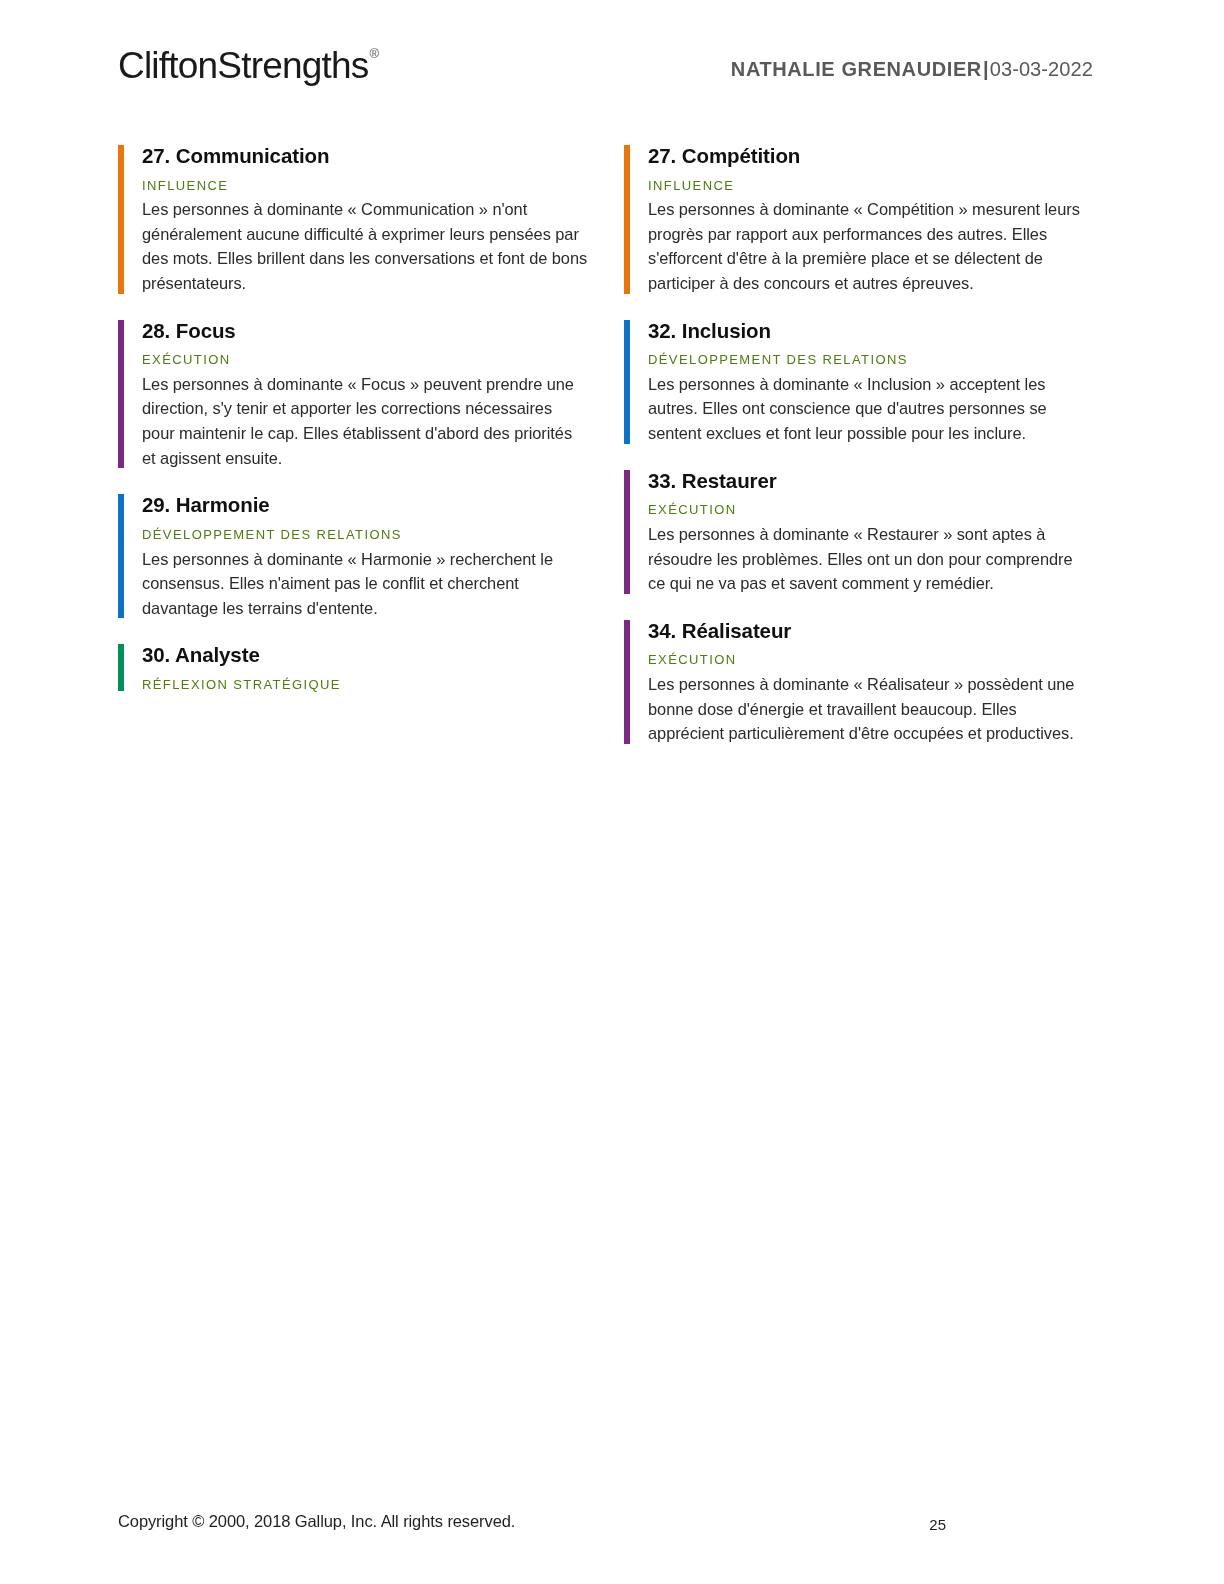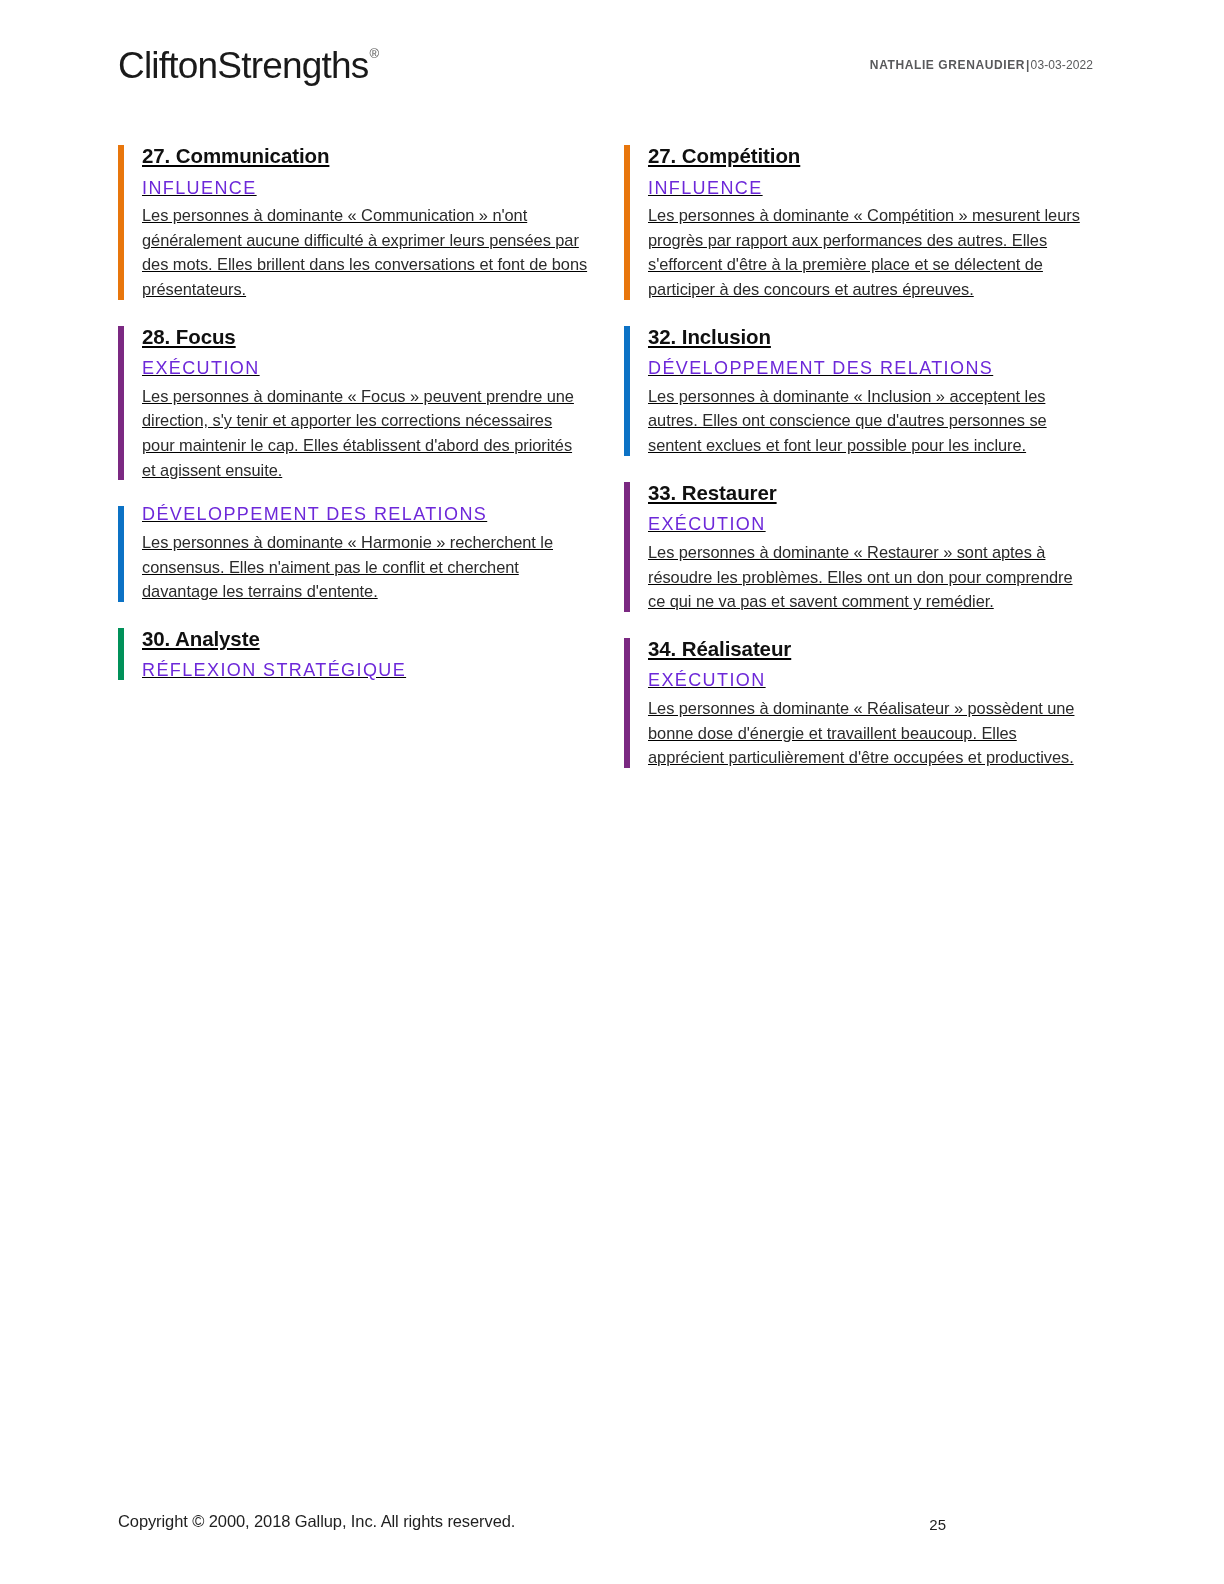--- a/index.html
+++ b/index.html
@@ -38,21 +38,21 @@
     vertical-align: super;
     position: relative;
     top: -7px;
     left: 1px;
     color: #555;
   }
   .header-meta {
     position: absolute;
     right: 131px;
     top: 58px;
-    font-size: 12px;
+    font-size: 20px;
     color: #58595b;
     white-space: nowrap;
     letter-spacing: 0.2px;
   }
   .header-meta .meta-name {
     font-weight: bold;
     letter-spacing: 0.6px;
   }
   .header-meta .meta-sep {
     font-weight: bold;
@@ -67,21 +67,20 @@
   .content {
     position: absolute;
     top: 143px;
     left: 0;
     width: 1224px;
   }
   .col {
     position: absolute;
     top: 0;
     width: 470px;
-    text-decoration: underline;
   }
   .col-left  { left: 118px; }
   .col-right { left: 624px; }
 
   
   .strength {
     position: relative;
     padding-left: 24px;
     margin-bottom: 22px;
   }
@@ -95,22 +94,22 @@
   }
   .strength-title {
     font-size: 20.5px;
     font-weight: 600;
     color: #101010;
     letter-spacing: -0.1px;
     line-height: 1.25;
     margin: 0 0 9px 0;
   }
   .strength-domain {
-    font-size: 18px;
-    color: #6d28d9;
+    font-size: 13px;
+    color: #4d7c0f;
     letter-spacing: 1.4px;
     line-height: 1.2;
     margin: 0 0 4px 0;
     text-transform: uppercase;
   }
   .strength-desc {
     font-size: 16.4px;
     color: #2b2b2b;
     line-height: 1.50;
     margin: 0;
@@ -167,20 +166,21 @@
 
     <div class="strength">
       <div class="accent-bar" style="background: rgb(123, 41, 130);"></div>
       <div class="strength-title">28. Focus</div>
       <div class="strength-domain">EXÉCUTION</div>
       <div class="strength-desc">Les personnes à dominante « Focus » peuvent prendre une direction, s'y tenir et apporter les corrections nécessaires pour maintenir le cap. Elles établissent d'abord des priorités et agissent ensuite.</div>
     </div>
 
     <div class="strength">
       <div class="accent-bar" style="background: rgb(12, 114, 197);"></div>
+      <div class="strength-title">29. Harmonie</div>
       <div class="strength-domain">DÉVELOPPEMENT DES RELATIONS</div>
       <div class="strength-desc">Les personnes à dominante « Harmonie » recherchent le consensus. Elles n'aiment pas le conflit et cherchent davantage les terrains d'entente.</div>
     </div>
 
     <div class="strength">
       <div class="accent-bar" style="background: rgb(0, 145, 89);"></div>
       <div class="strength-title">30. Analyste</div>
       <div class="strength-domain">RÉFLEXION STRATÉGIQUE</div>
     </div>
 

